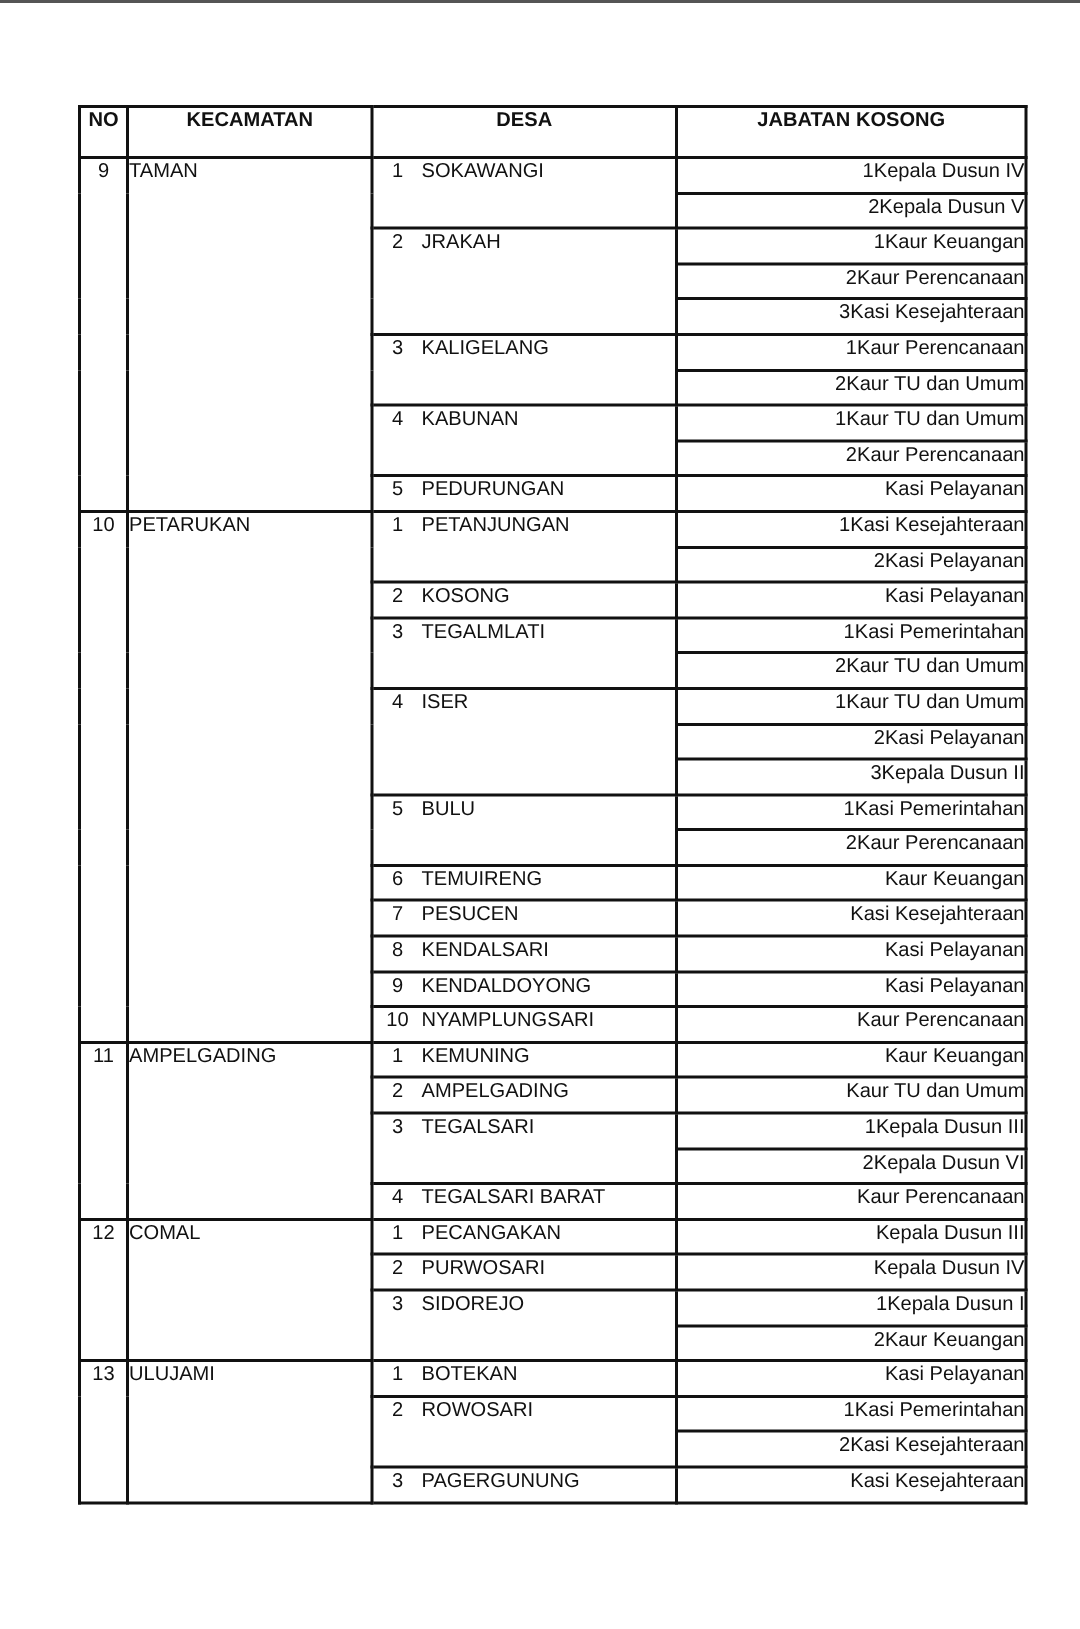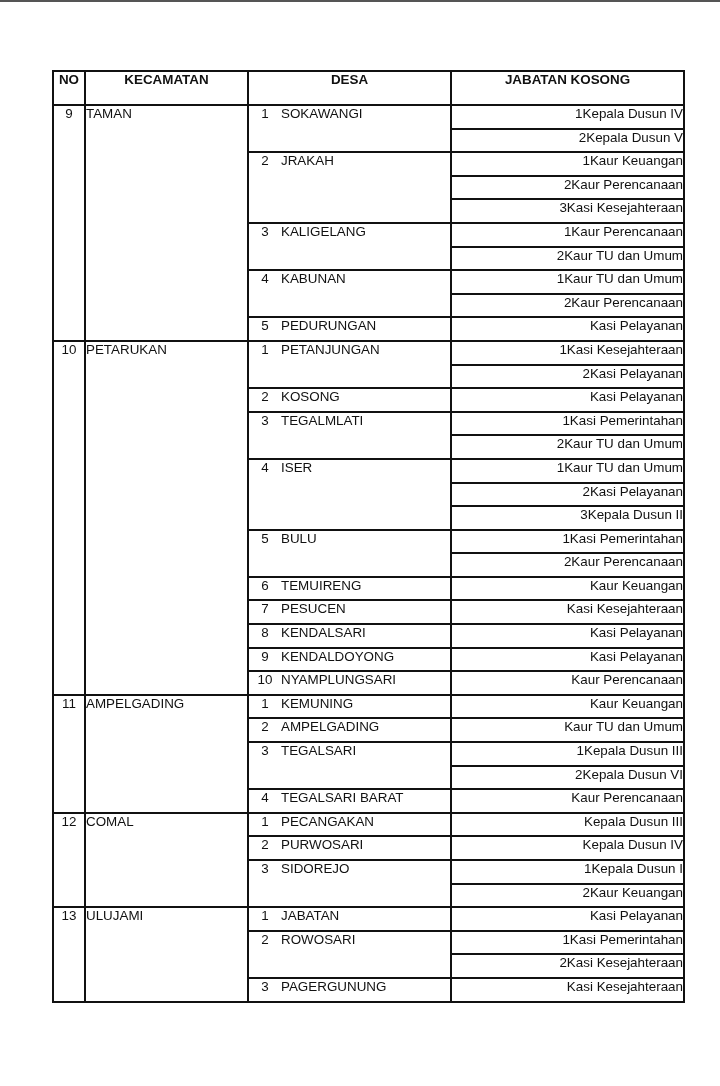--- a/index.html
+++ b/index.html
@@ -172,21 +172,21 @@
       <tr class="r">
         <td class="desa" rowspan="2"><span class="dn">3</span><span class="dnm">SIDOREJO</span></td>
         <td class="jab"><span class="jn">1</span><span>Kepala Dusun I</span></td>
       </tr>
       <tr class="r">
         <td class="jab"><span class="jn">2</span><span>Kaur Keuangan</span></td>
       </tr>
       <tr class="r">
         <td class="no" rowspan="4">13</td>
         <td class="kec" rowspan="4">ULUJAMI</td>
-        <td class="desa" rowspan="1"><span class="dn">1</span><span class="dnm">JABATAN</span></td>
+        <td class="desa" rowspan="1"><span class="dn">1</span><span class="dnm">BOTEKAN</span></td>
         <td class="jab"><span>Kasi Pelayanan</span></td>
       </tr>
       <tr class="r">
         <td class="desa" rowspan="2"><span class="dn">2</span><span class="dnm">ROWOSARI</span></td>
         <td class="jab"><span class="jn">1</span><span>Kasi Pemerintahan</span></td>
       </tr>
       <tr class="r">
         <td class="jab"><span class="jn">2</span><span>Kasi Kesejahteraan</span></td>
       </tr>
       <tr class="r">

